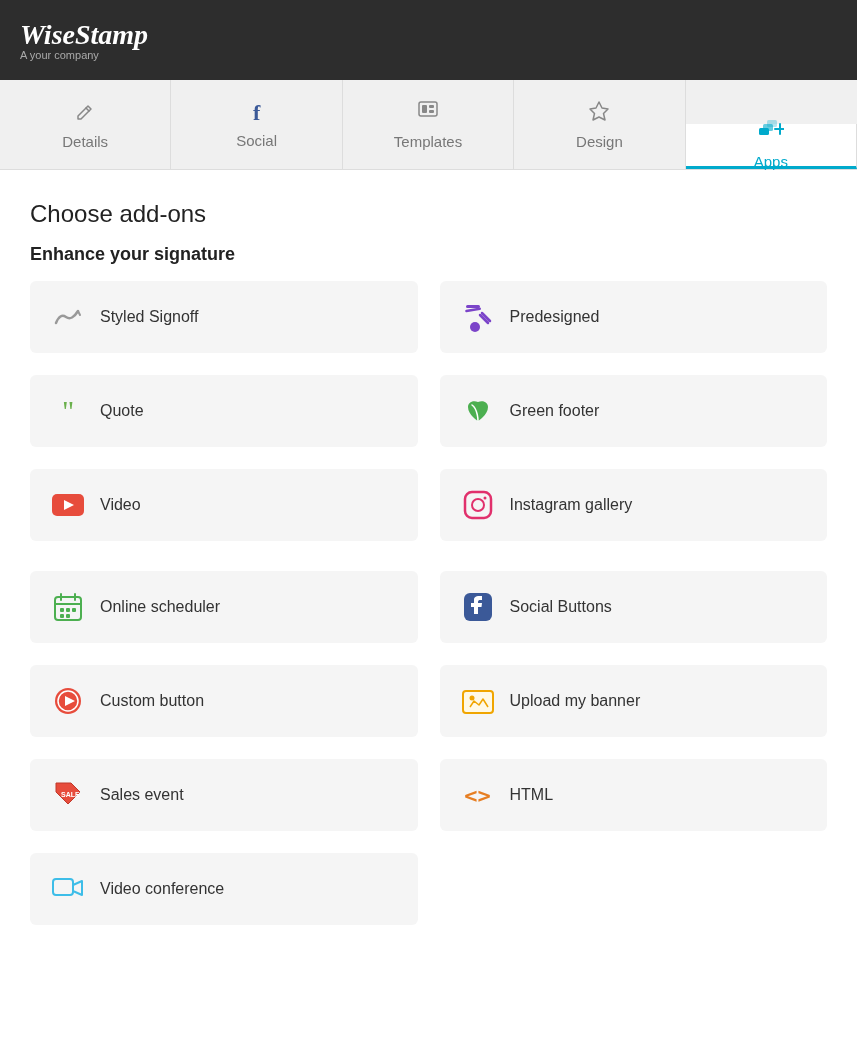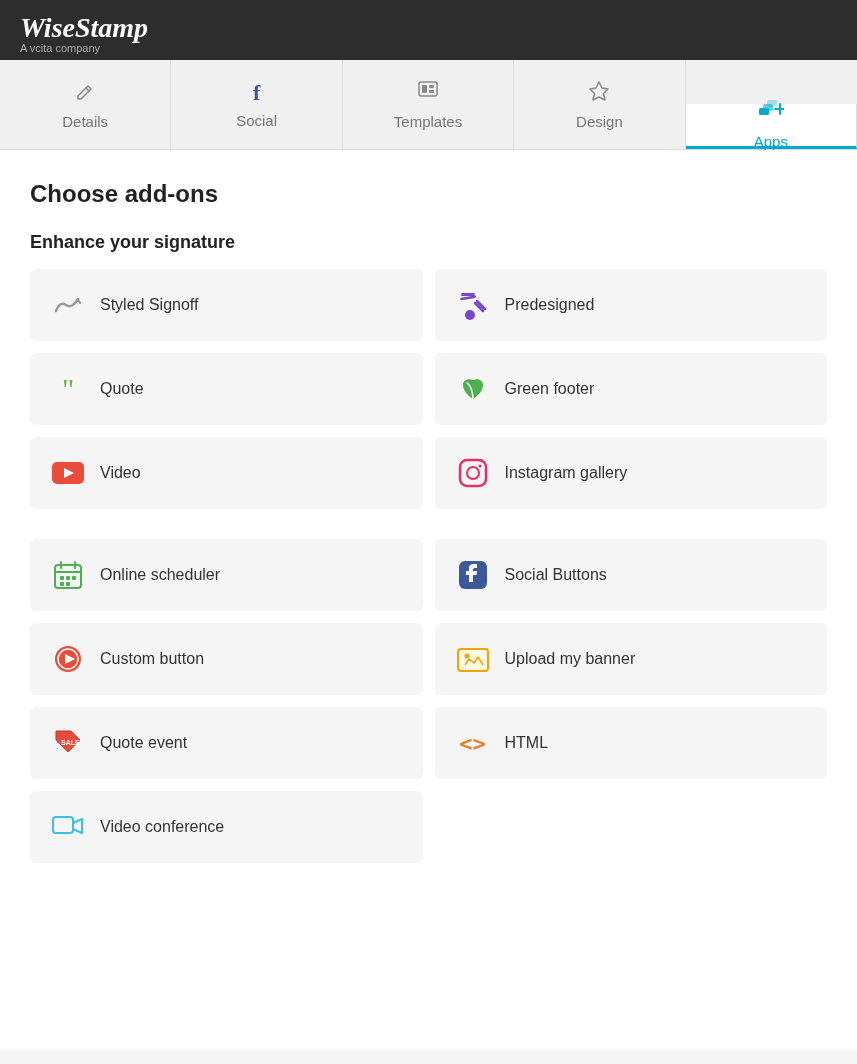--- a/index.html
+++ b/index.html
@@ -2,22 +2,23 @@
 <html><head>
   <meta charset="utf-8">
   <style>
     * { box-sizing: border-box; margin: 0; padding: 0; }
     body { font-family: -apple-system, BlinkMacSystemFont, 'Segoe UI', Arial, sans-serif; background: #f5f5f5; width: 857px; }
 
     
     .header {
       background: #2d2d2d;
       padding: 12px 20px;
-      height: 60px;
-      display: flex;
+      height: 80px;
+      display: flex;
+      align-items: center;
     }
     .logo-text {
       color: white;
       font-size: 28px;
       font-weight: bold;
       font-family: Georgia, serif;
       font-style: italic;
     }
     .logo-sub {
       color: #aaa;
@@ -59,36 +60,36 @@
 
     
     .main {
       background: white;
       padding: 30px 30px;
       min-height: 900px;
     }
 
     .page-title {
       font-size: 24px;
-      font-weight: bold;
+      font-weight: normal;
       color: #222;
-      margin-bottom: 24px;
+      margin-bottom: 16px;
     }
 
     .section-title {
       font-size: 18px;
       font-weight: bold;
       color: #222;
       margin-bottom: 16px;
     }
 
     .grid {
       display: grid;
       grid-template-columns: 1fr 1fr;
-      gap: 12px;
+      gap: 22px;
       margin-bottom: 30px;
     }
 
     .addon-card {
       background: #f5f5f5;
       border-radius: 6px;
       padding: 18px 20px;
       display: flex;
       align-items: center;
       gap: 14px;
@@ -117,21 +118,21 @@
     .icon-disclaimer { color: #7b44c9; }
     .icon-quote { color: #6ab04c; }
     .icon-green-footer { color: #4caf50; }
   </style>
 </head>
 <body>
 
 <div class="header">
   <div>
     <span class="logo-text">WiseStamp</span>
-    <span class="logo-sub">A vcita company</span>
+    <span class="logo-sub">A your company</span>
   </div>
 </div>
 
 <div class="nav">
   <div class="nav-item">
     <span class="nav-icon icon-signoff">
       <svg width="22" height="22" viewBox="0 0 22 22" fill="none">
         <path d="M4 16L14 6l3 3L7 19H4v-3z" stroke="#888" stroke-width="1.5" fill="none" stroke-linecap="round" stroke-linejoin="round"></path>
         <path d="M12 8l3 3" stroke="#888" stroke-width="1.5" stroke-linecap="round"></path>
       </svg>
@@ -293,21 +294,21 @@
       <span class="addon-label">Upload my banner</span>
     </div>
 
     <div class="addon-card">
       <span class="addon-icon">
         <svg width="30" height="30" viewBox="0 0 30 30" fill="none">
           <path d="M3 3 L18 3 L27 12 L15 24 L3 12 Z" fill="#e74c3c" stroke="#c0392b" stroke-width="1"></path>
           <text x="8" y="17" font-size="7" fill="white" font-weight="bold" font-family="Arial">SALE</text>
         </svg>
       </span>
-      <span class="addon-label">Quote event</span>
+      <span class="addon-label">Sales event</span>
     </div>
 
     <div class="addon-card">
       <span class="addon-icon" style="color:#e67e22;font-size:22px;font-weight:bold;font-family:monospace;">&lt;&gt;</span>
       <span class="addon-label">HTML</span>
     </div>
 
     <div class="addon-card">
       <span class="addon-icon">
         <svg width="32" height="24" viewBox="0 0 32 24" fill="none">

